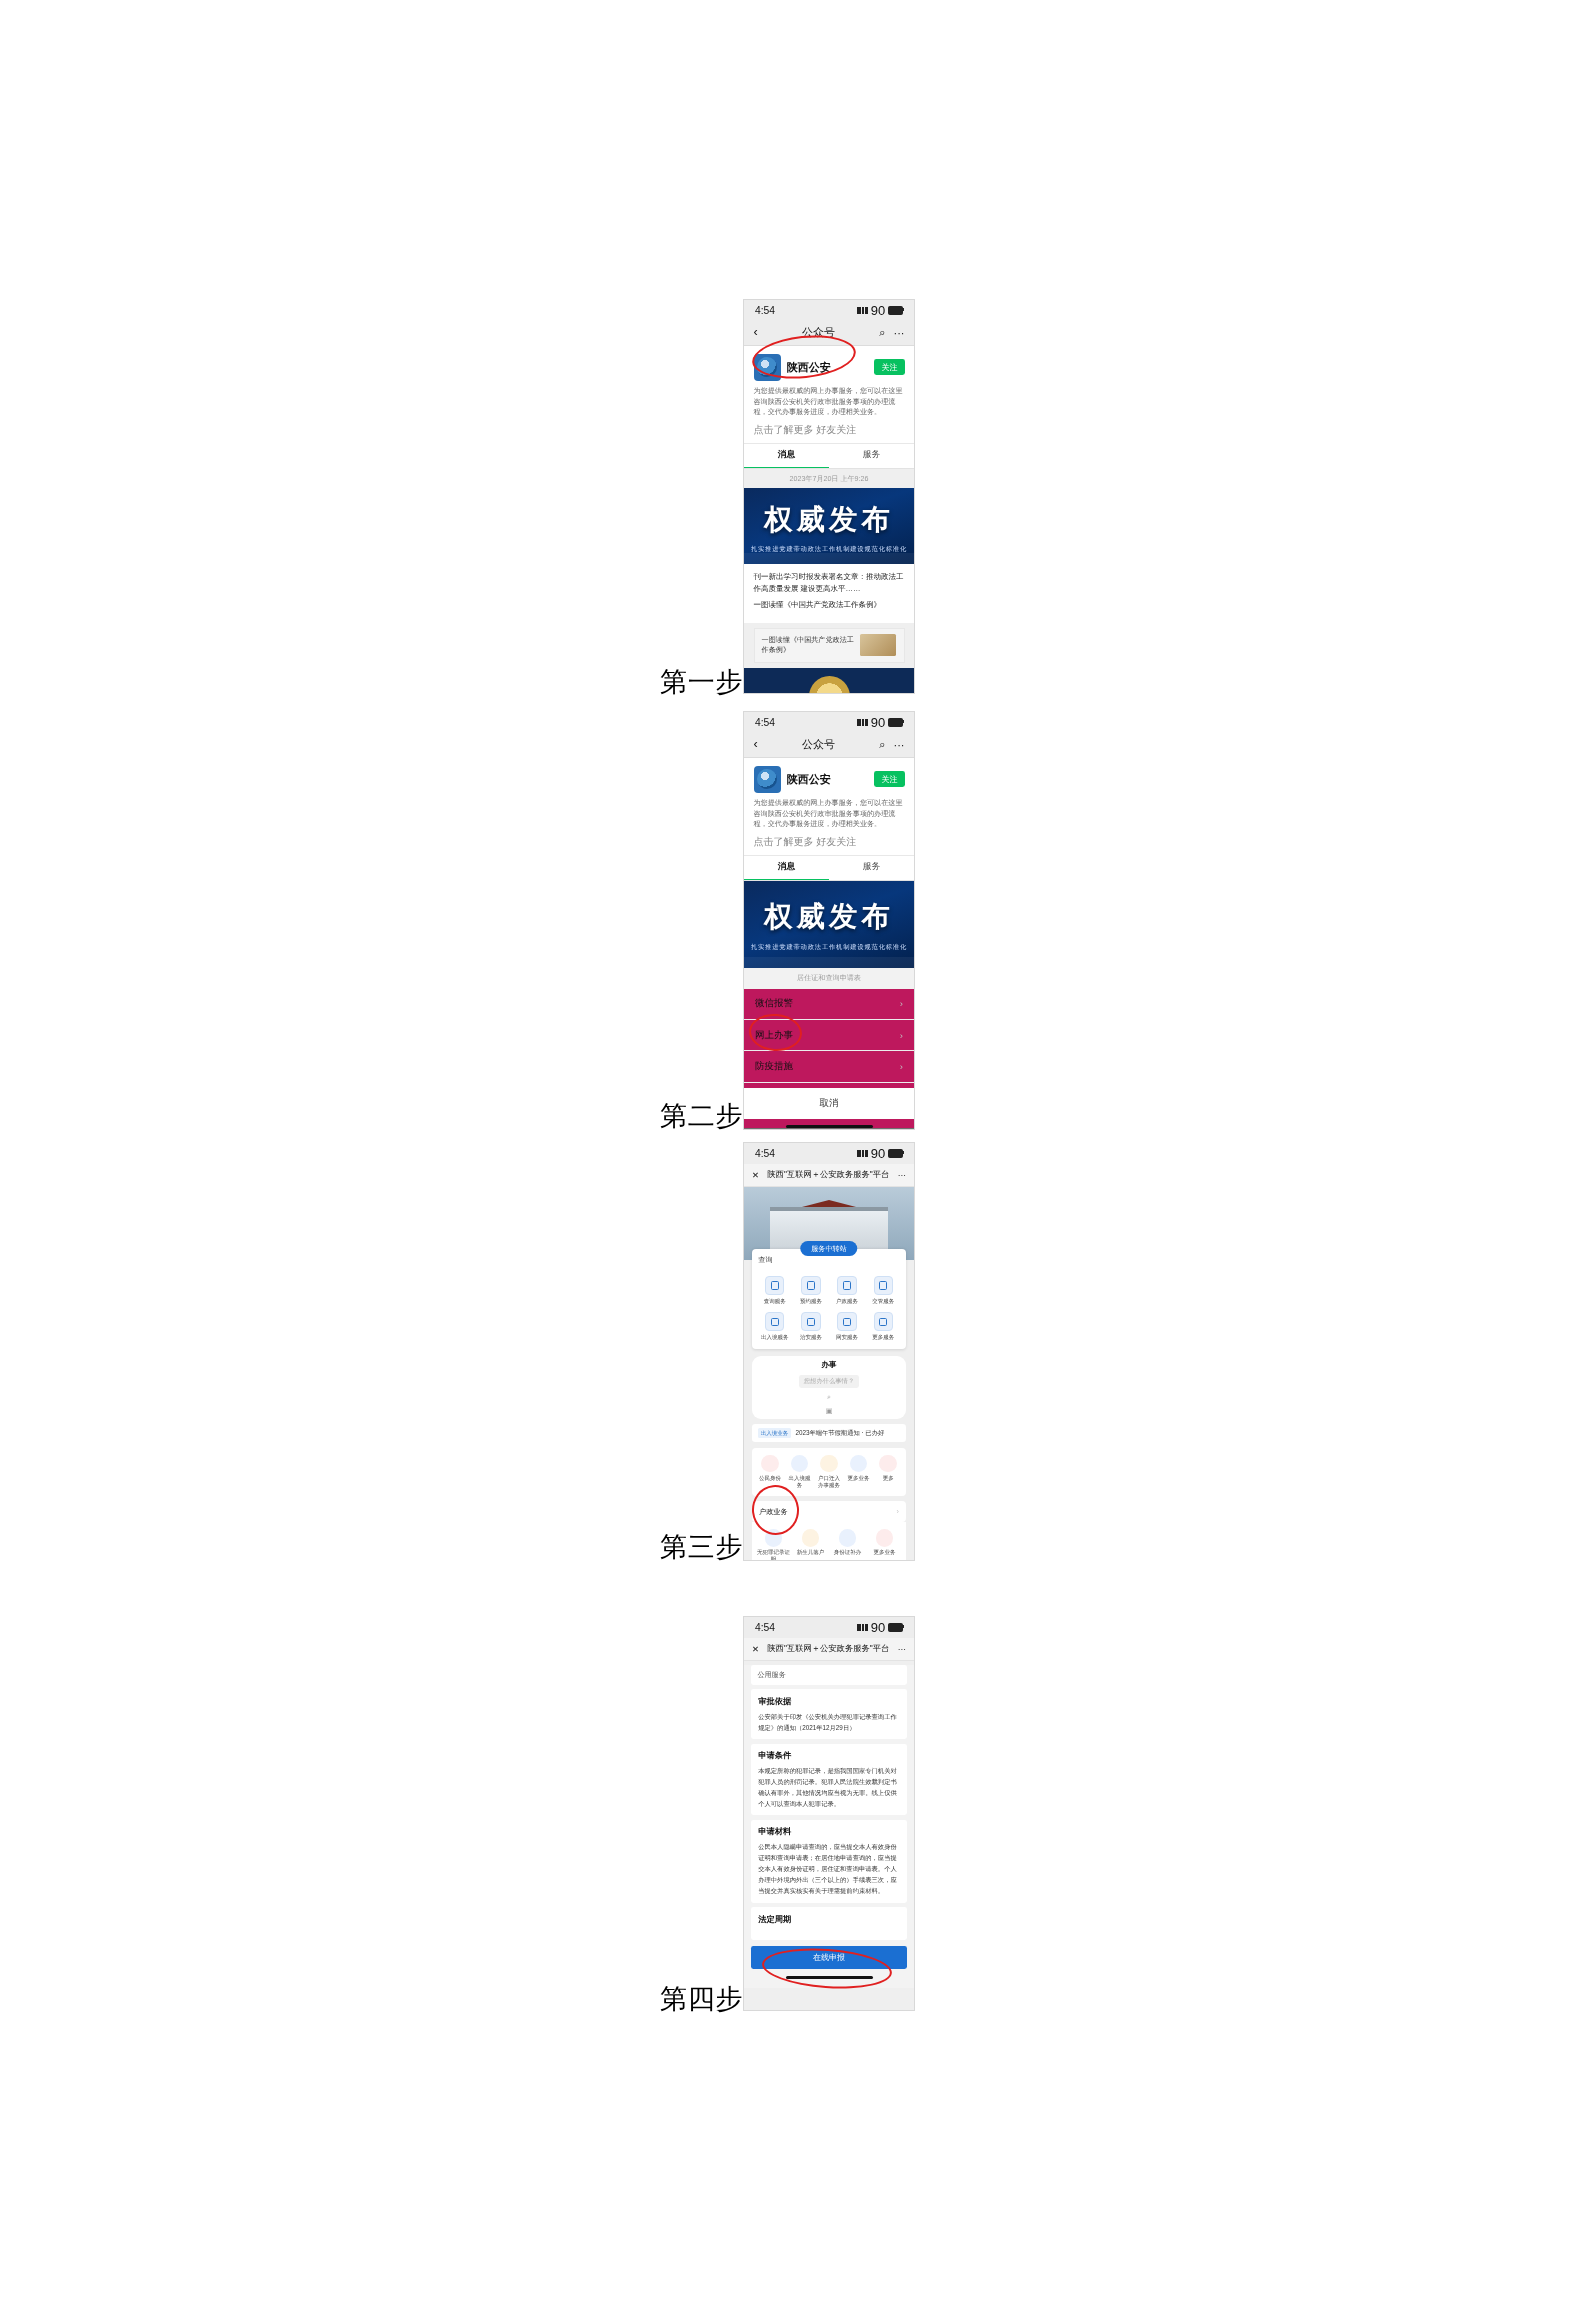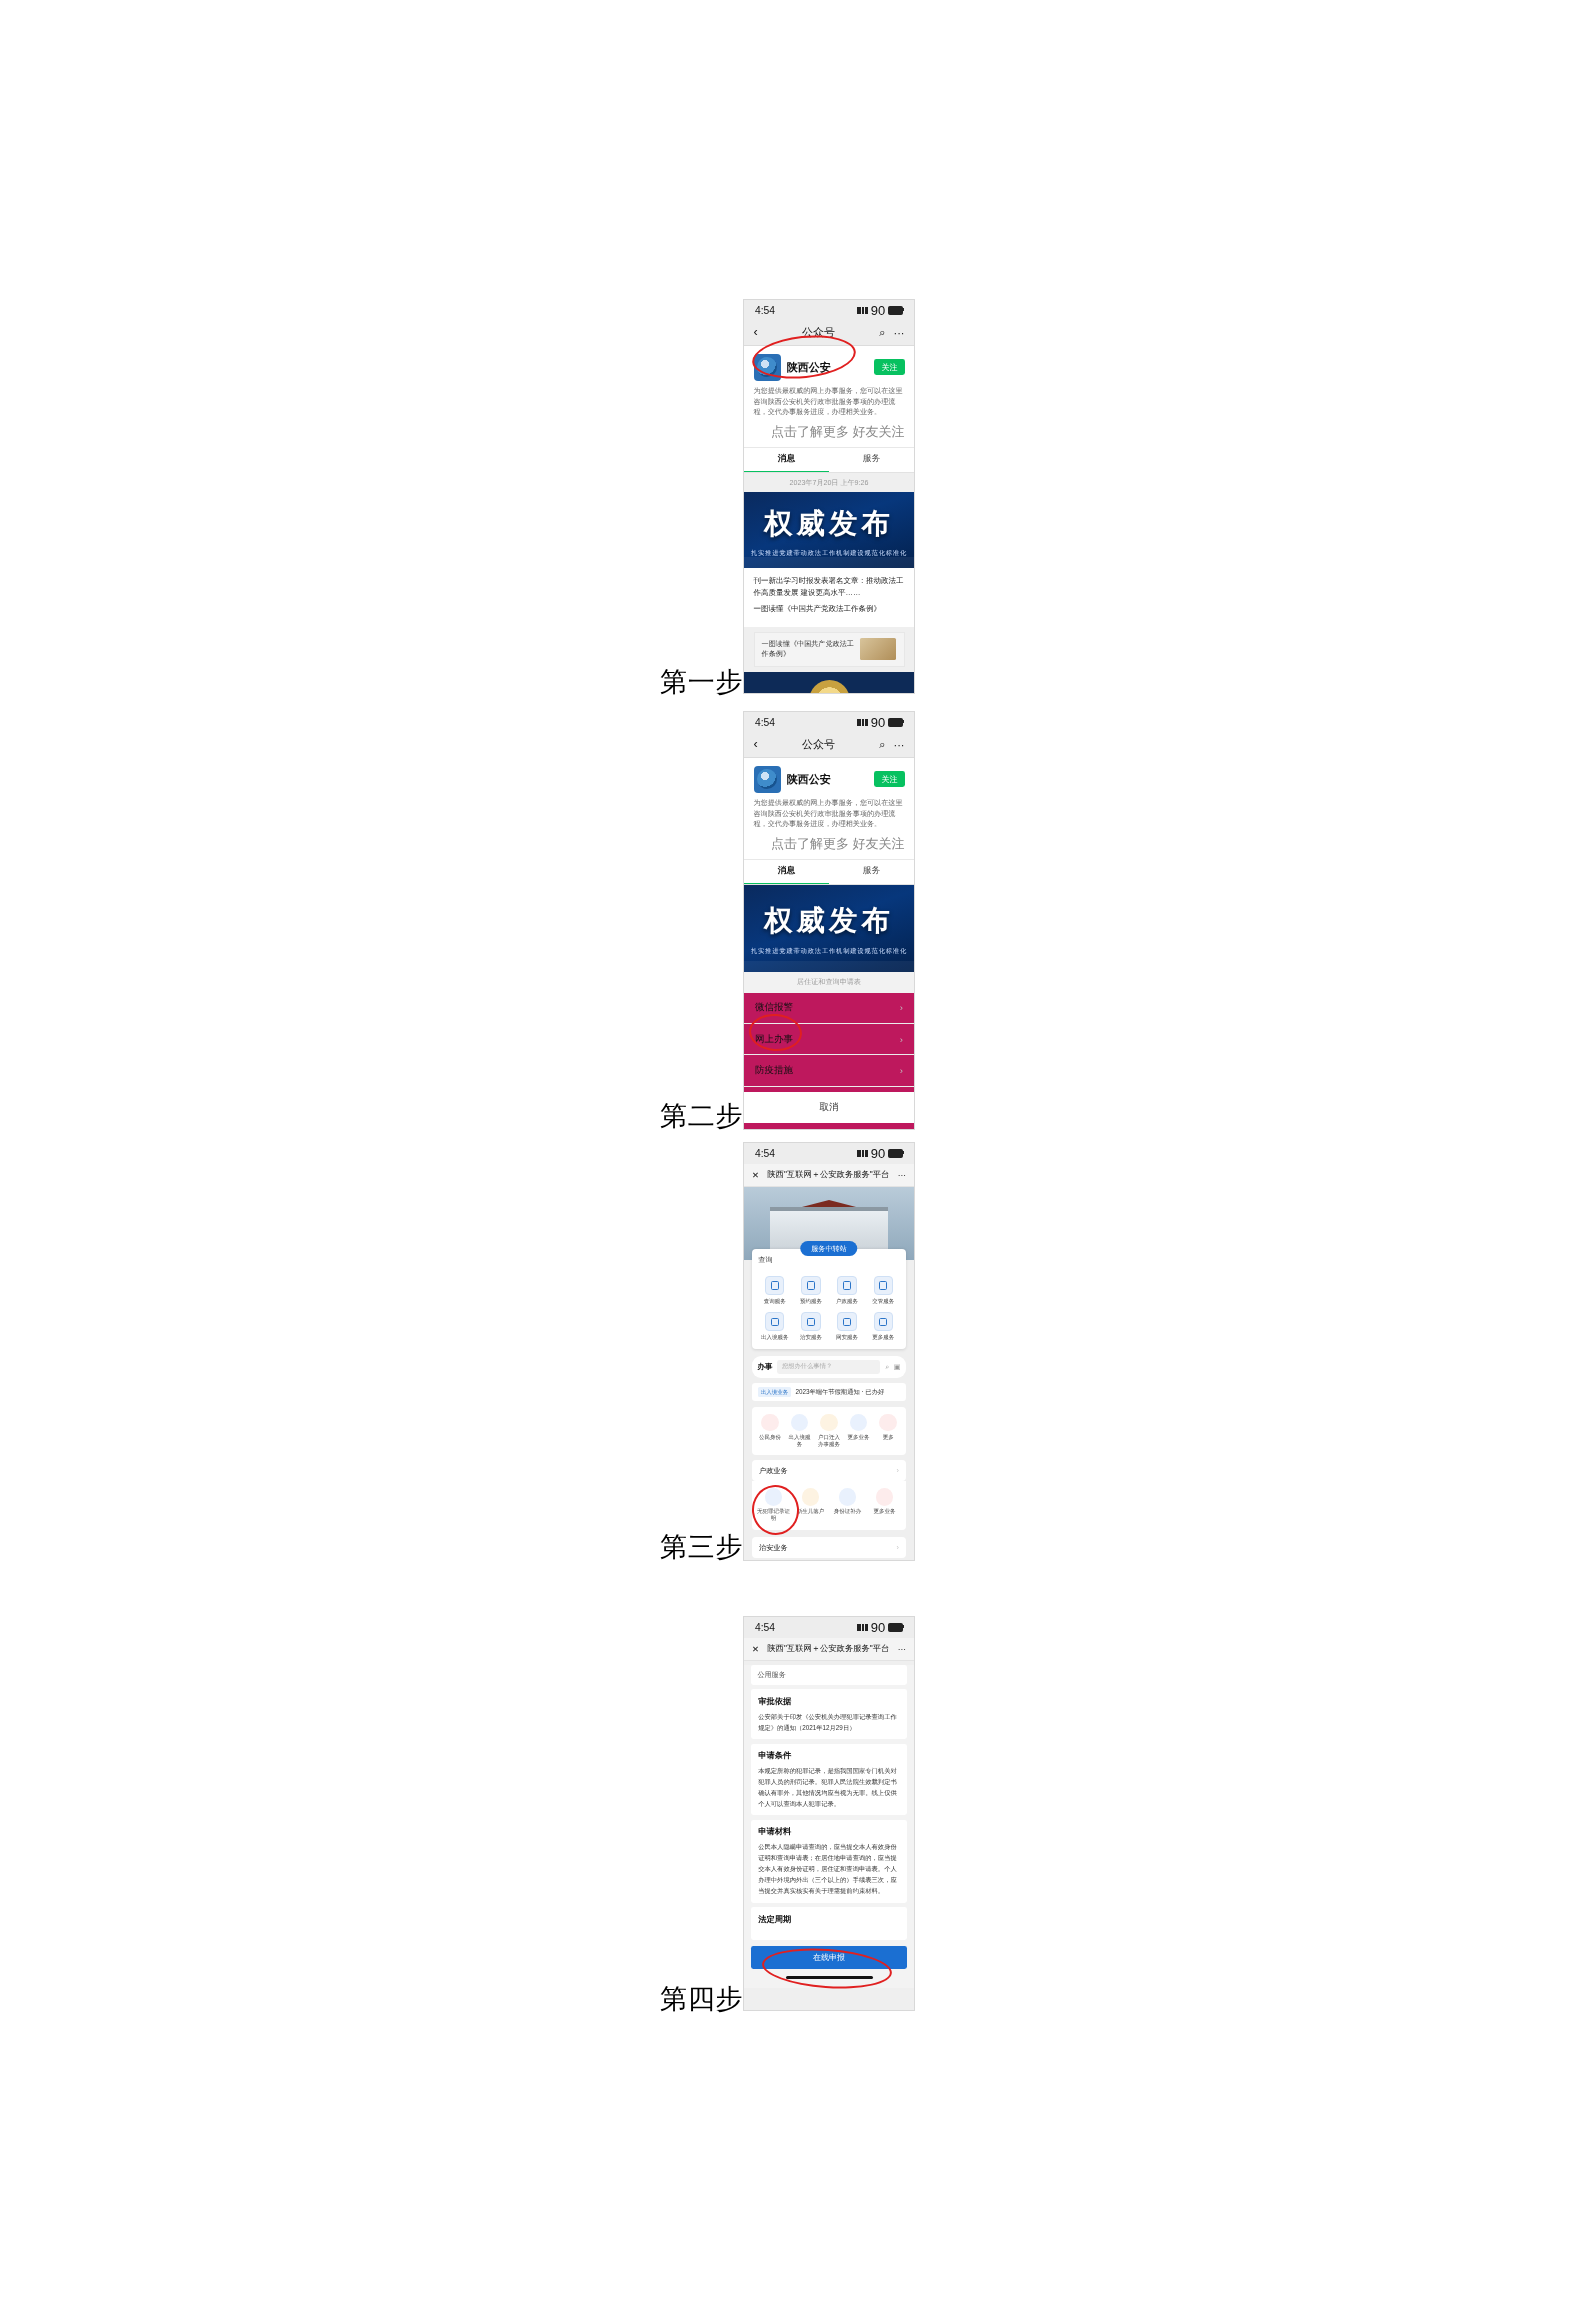--- a/index.html
+++ b/index.html
@@ -37,21 +37,21 @@
   .navbar .ttl{flex:1;text-align:center;font-size:11px;}
   .navbar .back{font-size:12.6px;line-height:1;}
   .navbar .right{display:flex;gap:8px;align-items:center;font-size:11px;}
   .acct-card{background:#fff;padding:8px 9.5px 6.3px 9.5px;}
   .acct-head{display:flex;align-items:center;gap:6.3px;}
   .avatar{width:27px;height:27px;border-radius:4px;background:#2a6fb5;position:relative;flex:0 0 auto;overflow:hidden;}
   .avatar:after{content:"";position:absolute;inset:3.2px;border-radius:50%;background:radial-gradient(circle at 40% 35%,#cfe3f5 0 22%,#3f8ccb 23% 60%,#17538f 61% 100%);}
   .acct-name{font-size:11px;font-weight:700;color:#111;flex:1;}
   .badge-follow{background:#07c160;color:#fff;font-size:8px;padding:2.4px 7.1px;border-radius:2.4px;margin-left:32px;}
   .acct-desc{font-size:7.1px;color:#666;line-height:1.5;margin-top:5.5px;}
-  .acct-meta{font-size:13px;color:#888;margin-top:4.7px;text-align:right;}
+  .acct-meta{font-size:10px;color:#888;margin-top:4.7px;}
   .tabs{display:flex;background:#fff;border-top:0.8px solid #e8e8e8;border-bottom:0.8px solid #e2e2e2;}
   .tabs div{flex:1;text-align:center;font-size:8.7px;color:#444;padding:5.5px 0;}
   .tabs div.on{color:#111;font-weight:700;border-bottom:1.6px solid #07c160;}
   .datechip{text-align:center;font-size:7.1px;color:#9a9a9a;padding:4.7px 0;background:#efefef;}
   .banner{
     position:relative;background:linear-gradient(160deg,#0a2a5e,#07377c 45%,#03214e);
     color:#fff;text-align:center;padding:12.6px 4.7px 9.5px;
   }
   .banner .big{
     font-family:"DejaVu Serif","Liberation Serif",serif;font-weight:700;
@@ -81,21 +81,21 @@
   .hero .bldg{position:absolute;left:50%;transform:translateX(-50%);bottom:0;width:118px;height:49px;
     background:linear-gradient(#e9eef2,#c6ced4);border-top:4.7px solid #8b98a2;}
   .hero .roof{position:absolute;left:50%;transform:translateX(-50%);bottom:47px;width:58px;height:12.6px;background:#7b2b20;clip-path:polygon(10% 100%,0 60%,50% 0,100% 60%,90% 100%);}
   .srv-card{background:#fff;margin:-11px 8px 0;border-radius:4px;box-shadow:0 0.8px 3.2px rgba(0,0,0,.12);padding:6.3px 6.3px 8px;position:relative;}
   .srv-head{display:flex;align-items:center;gap:4.7px;font-size:7.1px;color:#333;}
   .srv-pill{position:absolute;left:50%;transform:translateX(-50%);top:-7.1px;background:#1b6fd2;color:#fff;font-size:7.1px;padding:2.4px 11px;border-radius:8px;white-space:nowrap;}
   .grid{display:grid;grid-template-columns:repeat(4,1fr);gap:7.1px 3.2px;margin-top:11px;}
   .gi{text-align:center;font-size:5.5px;color:#444;line-height:1.3;}
   .gi .ic{width:17.4px;height:17.4px;margin:0 auto 2.4px;border-radius:4px;background:#e8f0fb;border:0.8px solid #cfe0f5;position:relative;}
   .gi .ic:after{content:"";position:absolute;inset:4.7px;border:1.2px solid #2a74c8;border-radius:1.6px;}
-  .search-row{display:flex;align-items:center;gap:4.7px;margin:7.1px 8px 0;background:#fff;border-radius:9px;padding:4px 5.5px;font-size:7.1px;color:#999;}
+  .search-row{display:flex;align-items:center;gap:4.7px;margin:7.1px 8px 0;background:#fff;border-radius:9px;padding:4px 5.5px;font-size:7.1px;color:#999;flex-direction:column;}
   .search-row .lbl{color:#111;font-weight:700;font-size:7.5px;}
   .search-row .box{flex:1;background:#f1f1f1;border-radius:2.4px;padding:2.4px 4.7px;color:#aaa;font-size:6.3px;}
   .notice{display:flex;align-items:center;gap:4px;margin:5.5px 8px 0;background:#fff;border-radius:3.2px;padding:4px 5.5px;font-size:6.3px;color:#333;}
   .notice .tag{background:#e8f1fc;color:#2a74c8;font-size:5.5px;padding:1.6px 3.2px;border-radius:1.6px;}
   .tile-row{background:#fff;margin:5.5px 8px 0;border-radius:4px;padding:7.1px 4.7px;display:grid;grid-template-columns:repeat(5,1fr);gap:3.2px;}
   .tile{text-align:center;font-size:5.5px;color:#444;line-height:1.25;}
   .tile .ic{width:17.4px;height:17.4px;margin:0 auto 2.4px;border-radius:50%;background:#fdecec;position:relative;}
   .tile .ic.b{background:#e9f1fd;}
   .tile .ic.y{background:#fdf3e2;}
   .sec-row{background:#fff;margin:5.5px 8px 0;border-radius:4px;padding:5.5px 7.1px;display:flex;align-items:center;justify-content:space-between;font-size:7.1px;color:#111;}

